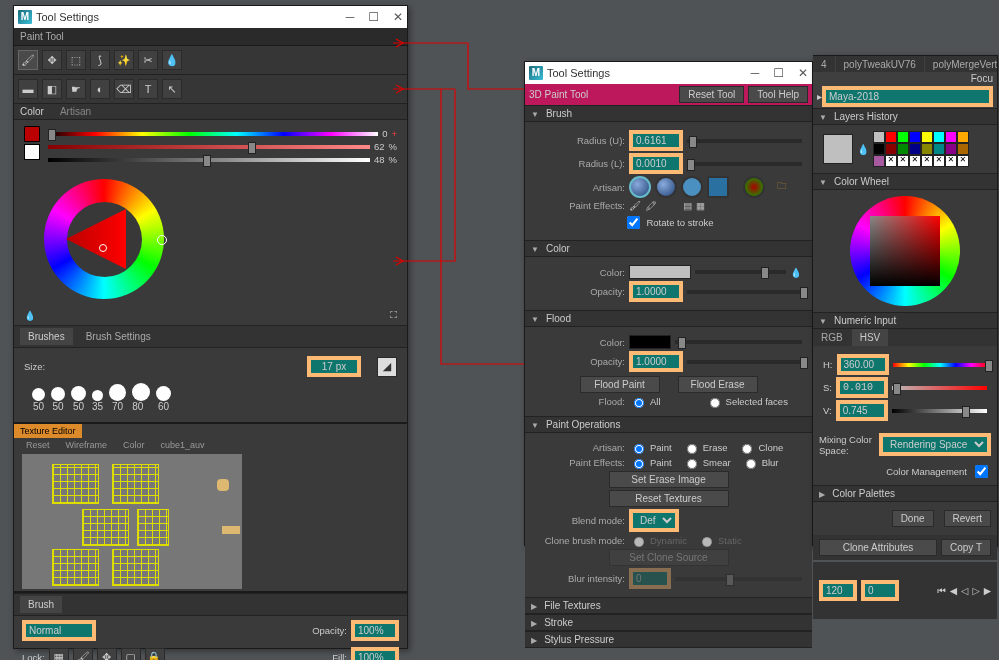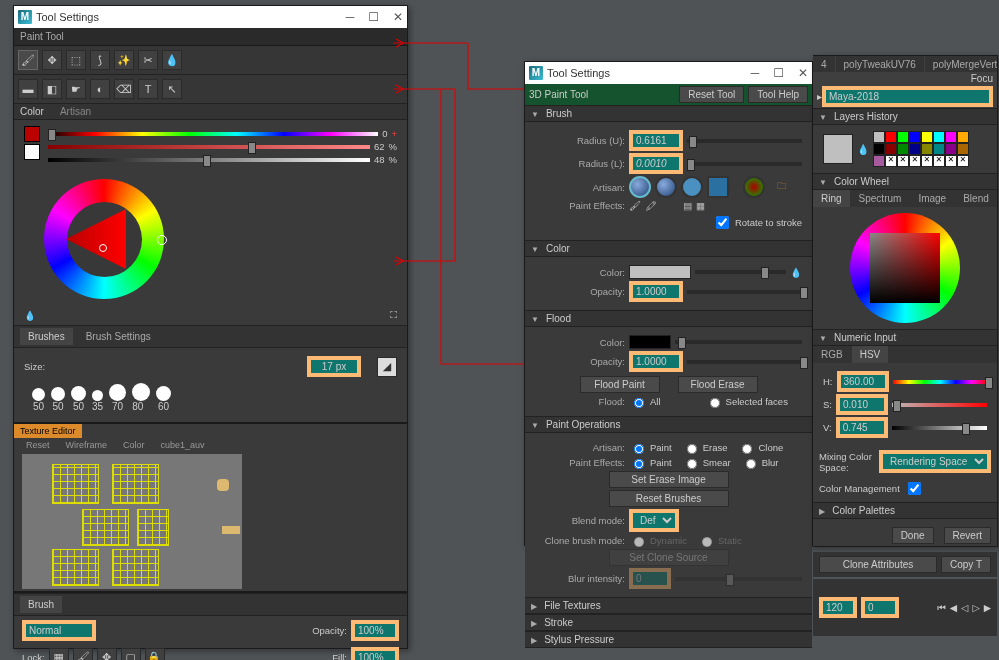--- a/index.html
+++ b/index.html
@@ -220,41 +220,41 @@
 <div class="window" style="left:524px;top:61px;width:287px;height:483px">
   <div class="titlebar">
     <span class="mlogo">M</span>
     <span class="title">Tool Settings</span>
     <span class="winctl">
       <span>─</span>
       <span>☐</span>
       <span>✕</span>
     </span>
   </div>
-  <div style="display:flex;align-items:center;background:#14532d;padding:2px 4px">
+  <div style="display:flex;align-items:center;background:#be185d;padding:2px 4px">
     <span>3D Paint Tool</span>
     <div style="flex:1"></div>
     <button class="btn">Reset Tool</button>
     <button class="btn" style="margin-left:4px">Tool Help</button>
   </div>
   <div class="section-head">
       <span class="twisty"></span>
       <span>Brush</span>
     </div>
   <div class="panel-body">
     <div class="row">
         <span class="lbl">Radius (U):</span>
         <input class="input" style="width: 40px;" value="0.6161">
         <div class="slider">
           <div class="thumb" style="left:2%"></div>
         </div>
       </div>
     <div class="row">
         <span class="lbl">Radius (L):</span>
-        <input class="input" style="width: 40px; font-style: italic;" value="0.0010">
+        <input class="input" style="width: 40px;" value="0.0010">
         <div class="slider">
           <div class="thumb" style="left:0%"></div>
         </div>
       </div>
     <div class="row">
         <span class="lbl">Artisan:</span>
       <span class="artisan-btn sel"></span>
       <span class="artisan-btn"></span>
       <span class="artisan-btn" style="background:#4a90c0"></span>
       <span class="artisan-btn" style="background:#2a70a0;border-radius:2px"></span>
@@ -264,21 +264,21 @@
       <span style="color:#c98a30">🗀</span>
     </div>
     <div class="row">
         <span class="lbl">Paint Effects:</span>
       <span>🖌</span>
       <span>🖍</span>
       <span style="width:18px"></span>
       <span style="color:#bbb">▤</span>
       <span style="color:#bbb">▦</span>
     </div>
-    <div class="row" style="justify-content:flex-end">
+    <div class="row" style="justify-content:center">
         <label class="check">
           <input type="checkbox" checked="" style="">
           <span>Rotate to stroke</span>
         </label>
       </div>
   </div>
   <div class="section-head">
       <span class="twisty"></span>
       <span>Color</span>
     </div>
@@ -367,21 +367,21 @@
         </label>
       <label class="radio">
           <input type="radio" style="">
           <span>Blur</span>
         </label>
     </div>
     <div class="row" style="justify-content:center">
         <button class="btn" style="width:120px">Set Erase Image</button>
       </div>
     <div class="row" style="justify-content:center">
-        <button class="btn" style="width:120px">Reset Brushes</button>
+        <button class="btn" style="width:120px">Reset Textures</button>
       </div>
     <div class="row">
         <span class="lbl">Blend mode:</span>
         <select class="input" style="width:50px"><option>Default</option></select>
       </div>
     <div class="row" style="color:#666">
         <span class="lbl">Clone brush mode:</span>
       <label class="radio">
           <input type="radio" disabled="" style="">
           <span>Dynamic</span>
@@ -467,26 +467,20 @@
         <div class="sw x-sw"></div>
         <div class="sw x-sw"></div>
         <div class="sw x-sw"></div>
       </div>
     </div>
   </div>
   <div class="section-head">
       <span class="twisty"></span>
       <span>Color Wheel</span>
     </div>
-  <div style="display:flex;font-size:9px;background:#333">
-    <span class="tab on">Ring</span>
-    <span class="tab">Spectrum</span>
-    <span class="tab">Image</span>
-    <span class="tab">Blend</span>
-  </div>
   <div class="panel-body" style="display:flex;justify-content:center">
     <div class="colorwheel" style="width:110px;height:110px">
       <div style="position:absolute;width:70px;height:70px;background:linear-gradient(to bottom,#fff,#000),linear-gradient(to right,#888,#f00);background-blend-mode:multiply"></div>
     </div>
   </div>
   <div class="section-head">
       <span class="twisty"></span>
       <span>Numeric Input</span>
     </div>
   <div style="display:flex;font-size:9px;background:#333">
@@ -496,38 +490,38 @@
   <div class="panel-body">
     <div class="row">
         <span>H:</span>
         <input class="input" style="width: 38px;" value="360.00">
         <div class="slider" style="background:linear-gradient(90deg,red,yellow,lime,cyan,blue,magenta,red)">
           <div class="thumb" style="left:98%"></div>
         </div>
       </div>
     <div class="row">
         <span>S:</span>
-        <input class="input" style="width: 38px;" value="0.010">
+        <input class="input" style="width: 38px; font-family: Liberation Mono, monospace;" value="0.010">
         <div class="slider" style="background:linear-gradient(90deg,#bbb,#f00)">
           <div class="thumb" style="left:1%"></div>
         </div>
       </div>
     <div class="row">
         <span>V:</span>
         <input class="input" style="width: 38px;" value="0.745">
         <div class="slider" style="background:linear-gradient(90deg,#000,#fff)">
           <div class="thumb" style="left:74%"></div>
         </div>
       </div>
   </div>
   <div class="row" style="padding:2px 6px">
       <span>Mixing Color Space:</span>
       <select class="input" style="flex:1"><option>Rendering Space</option></select>
     </div>
-  <div class="row" style="padding:2px 6px;justify-content:flex-start">
+  <div class="row" style="padding:2px 6px;justify-content:flex-end">
       <span>Color Management</span>
       <input type="checkbox" checked="" style="">
     </div>
   <div class="section-head">
       <span class="twisty closed"></span>
       <span>Color Palettes</span>
     </div>
   <div class="row" style="padding:6px;justify-content:flex-end;gap:10px">
     <button class="btn">Done</button>
     <button class="btn">Revert</button>

